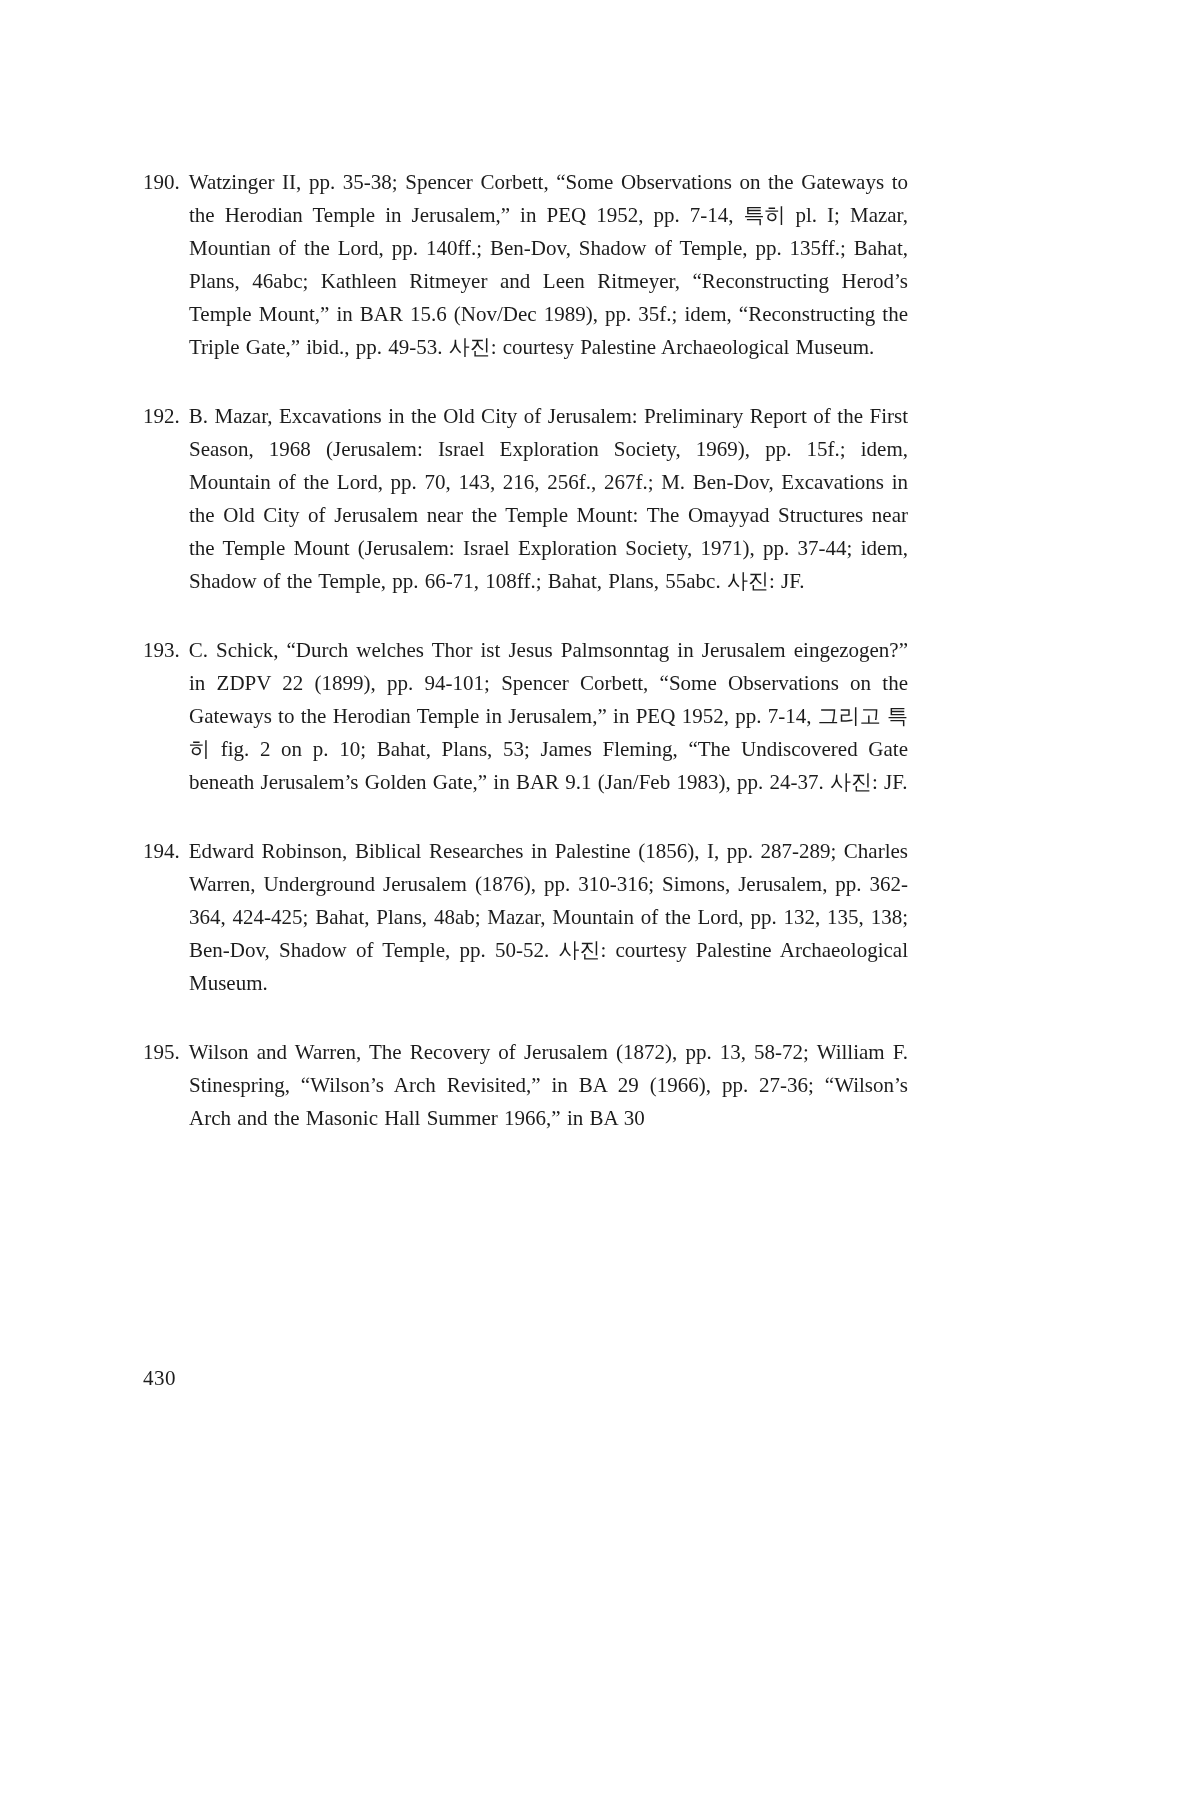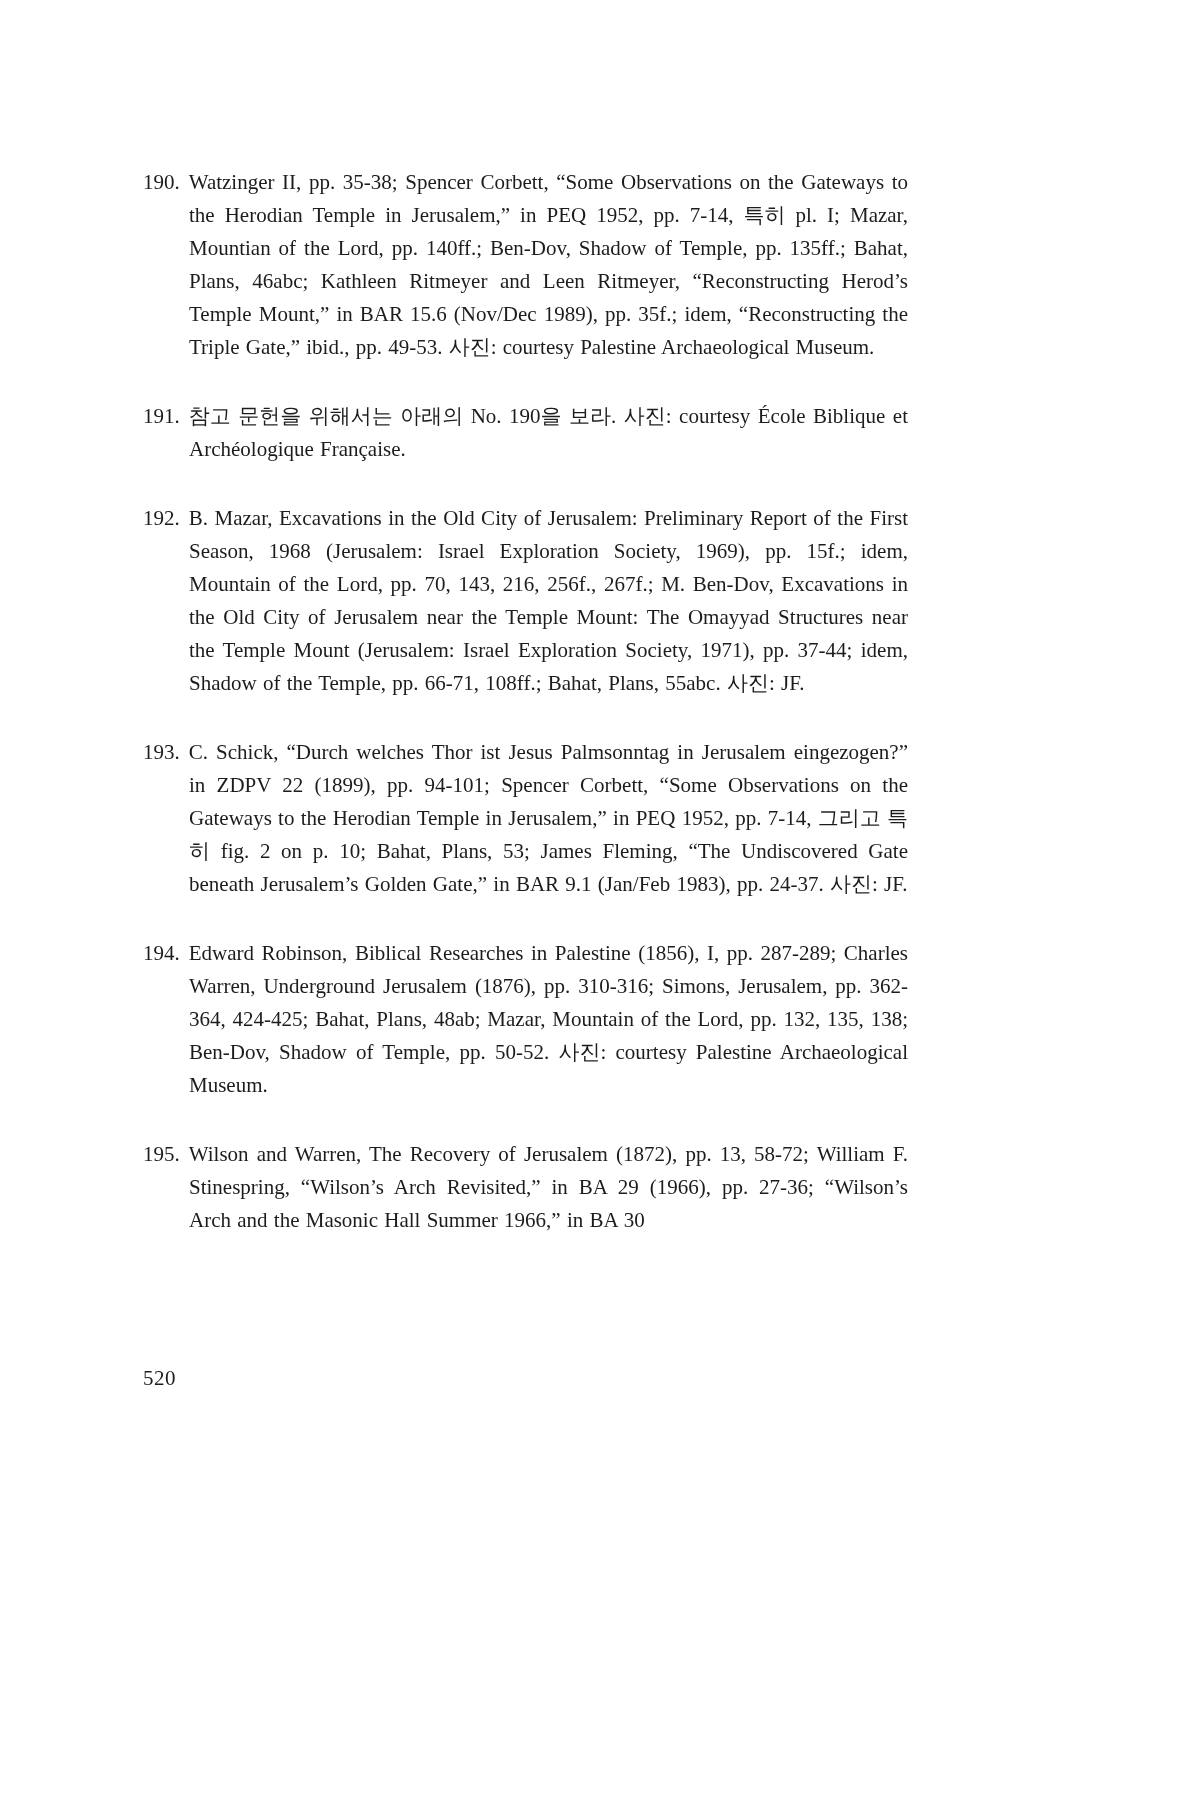--- a/index.html
+++ b/index.html
@@ -53,20 +53,19 @@
     font-size: 21px;
     letter-spacing: 0.5px;
   }
 </style>
 </head>
 <body>
 
 <div class="page">
   <div class="content">
       <p class="entry"><span class="entry-number">190.</span><span class="seg">Watzinger II, pp. 35-38; Spencer Corbett, “Some Observations on the Gateways to the Herodian Temple in Jerusalem,” in PEQ 1952, pp. 7-14, 특히 pl. I; Mazar, </span><span class="seg italic">Mountian of the Lord</span><span class="seg">, pp. 140ff.; Ben-Dov, </span><span class="seg italic">Shadow of Temple</span><span class="seg">, pp. 135ff.; Bahat, </span><span class="seg italic">Plans</span><span class="seg">, 46abc; Kathleen Ritmeyer and Leen Ritmeyer, “Reconstructing Herod’s Temple Mount,” in BAR 15.6 (Nov/Dec 1989), pp. 35f.; idem, “Reconstructing the Triple Gate,” ibid., pp. 49-53. 사진: courtesy Palestine Archaeological Museum.</span></p>
-      <p class="entry"><span class="entry-number">191.</span><span class="seg">참고 문헌을 위해서는 아래의 No. 190을 보라. 사진: courtesy École Biblique et Archéologique Française.</span></p>
       <p class="entry"><span class="entry-number">192.</span><span class="seg">B. Mazar, </span><span class="seg italic">Excavations in the Old City of Jerusalem: Preliminary Report of the First Season, 1968</span><span class="seg"> (Jerusalem: Israel Exploration Society, 1969), pp. 15f.; idem, </span><span class="seg italic">Mountain of the Lord</span><span class="seg">, pp. 70, 143, 216, 256f., 267f.; M. Ben-Dov, </span><span class="seg italic">Excavations in the Old City of Jerusalem near the Temple Mount: The Omayyad Structures near the Temple Mount</span><span class="seg"> (Jerusalem: Israel Exploration Society, 1971), pp. 37-44; idem, </span><span class="seg italic">Shadow of the Temple</span><span class="seg">, pp. 66-71, 108ff.; Bahat, </span><span class="seg italic">Plans</span><span class="seg">, 55abc. 사진: JF.</span></p>
       <p class="entry"><span class="entry-number">193.</span><span class="seg">C. Schick, “Durch welches Thor ist Jesus Palmsonntag in Jerusalem eingezogen?” in ZDPV 22 (1899), pp. 94-101; Spencer Corbett, “Some Observations on the Gateways to the Herodian Temple in Jerusalem,” in PEQ 1952, pp. 7-14, 그리고 특히 fig. 2 on p. 10; Bahat, Plans, 53; James Fleming, “The Undiscovered Gate beneath Jerusalem’s Golden Gate,” in BAR 9.1 (Jan/Feb 1983), pp. 24-37. 사진: JF.</span></p>
       <p class="entry"><span class="entry-number">194.</span><span class="seg">Edward Robinson, </span><span class="seg italic">Biblical Researches in Palestine</span><span class="seg"> (1856), I, pp. 287-289; Charles Warren, </span><span class="seg italic">Underground Jerusalem</span><span class="seg"> (1876), pp. 310-316; Simons, </span><span class="seg italic">Jerusalem</span><span class="seg">, pp. 362-364, 424-425; Bahat, </span><span class="seg italic">Plans</span><span class="seg">, 48ab; Mazar, </span><span class="seg italic">Mountain of the Lord</span><span class="seg">, pp. 132, 135, 138; Ben-Dov, </span><span class="seg italic">Shadow of Temple</span><span class="seg">, pp. 50-52. 사진: courtesy Palestine Archaeological Museum.</span></p>
       <p class="entry"><span class="entry-number">195.</span><span class="seg">Wilson and Warren, </span><span class="seg italic">The Recovery of Jerusalem</span><span class="seg"> (1872), pp. 13, 58-72; William F. Stinespring, “Wilson’s Arch Revisited,” in BA 29 (1966), pp. 27-36; “Wilson’s Arch and the Masonic Hall Summer 1966,” in BA 30</span></p>
     </div>
-  <div class="page-number">520</div>
+  <div class="page-number">430</div>
 </div>
 
 </body></html>

